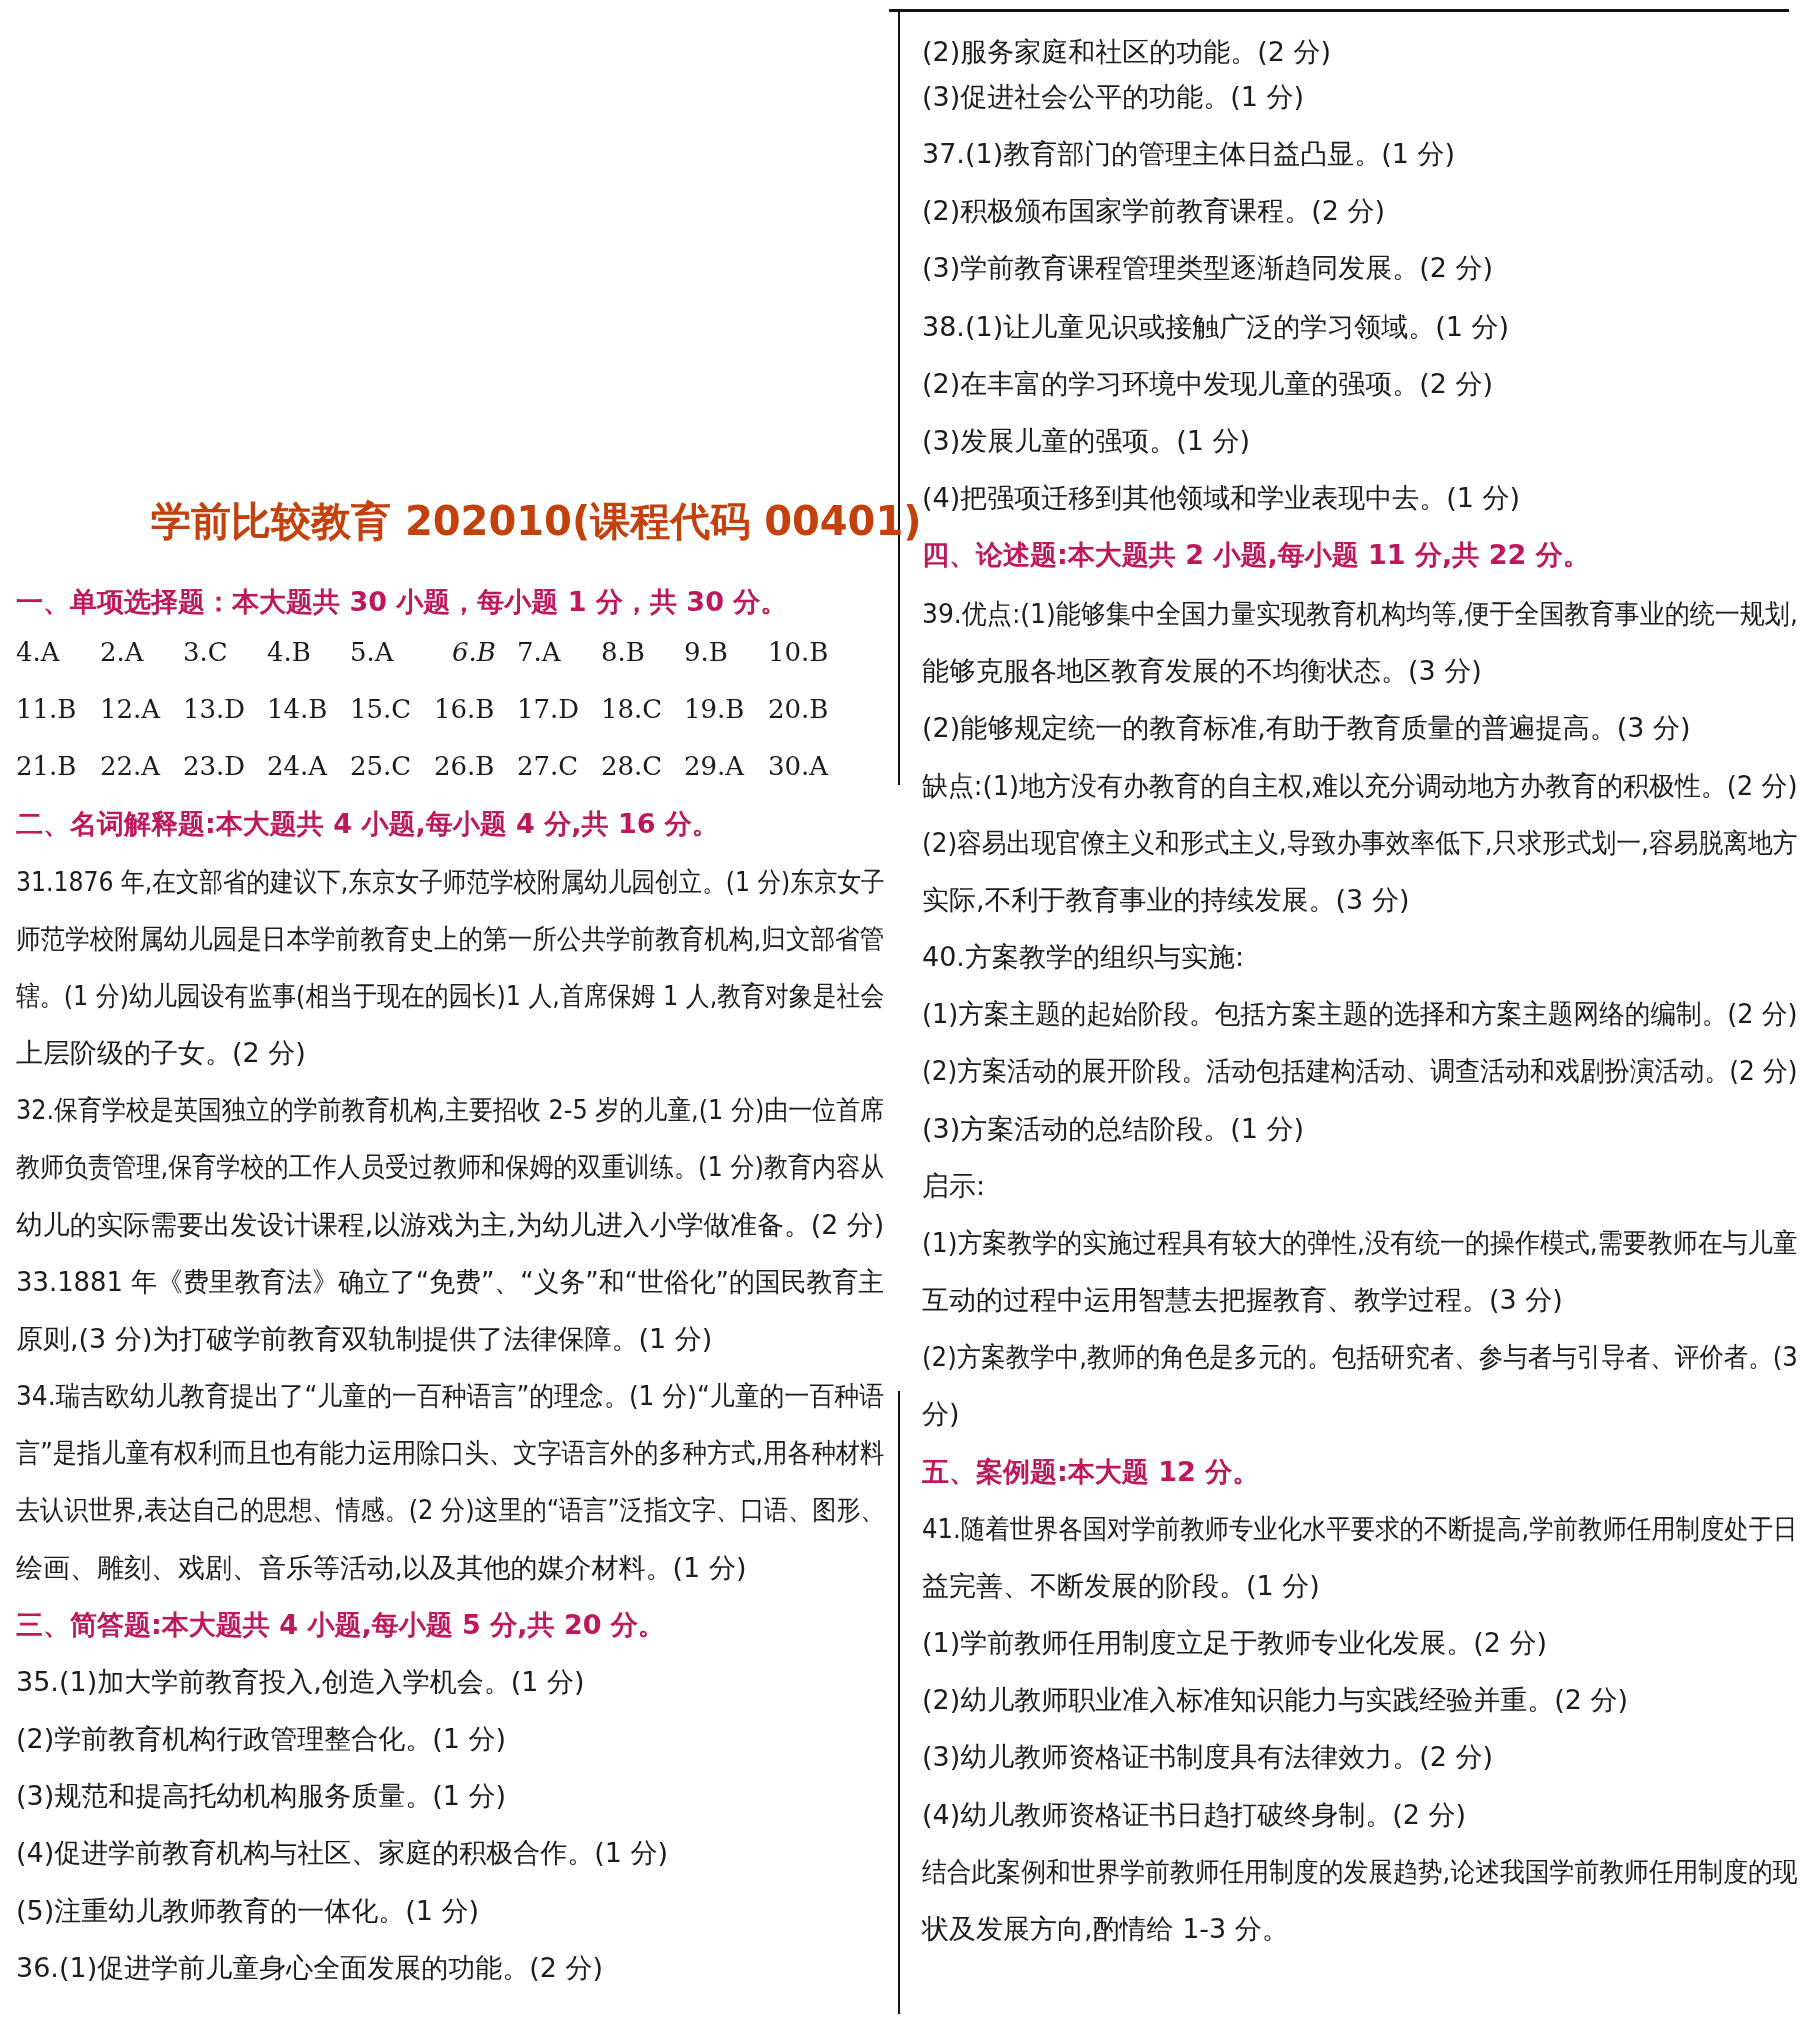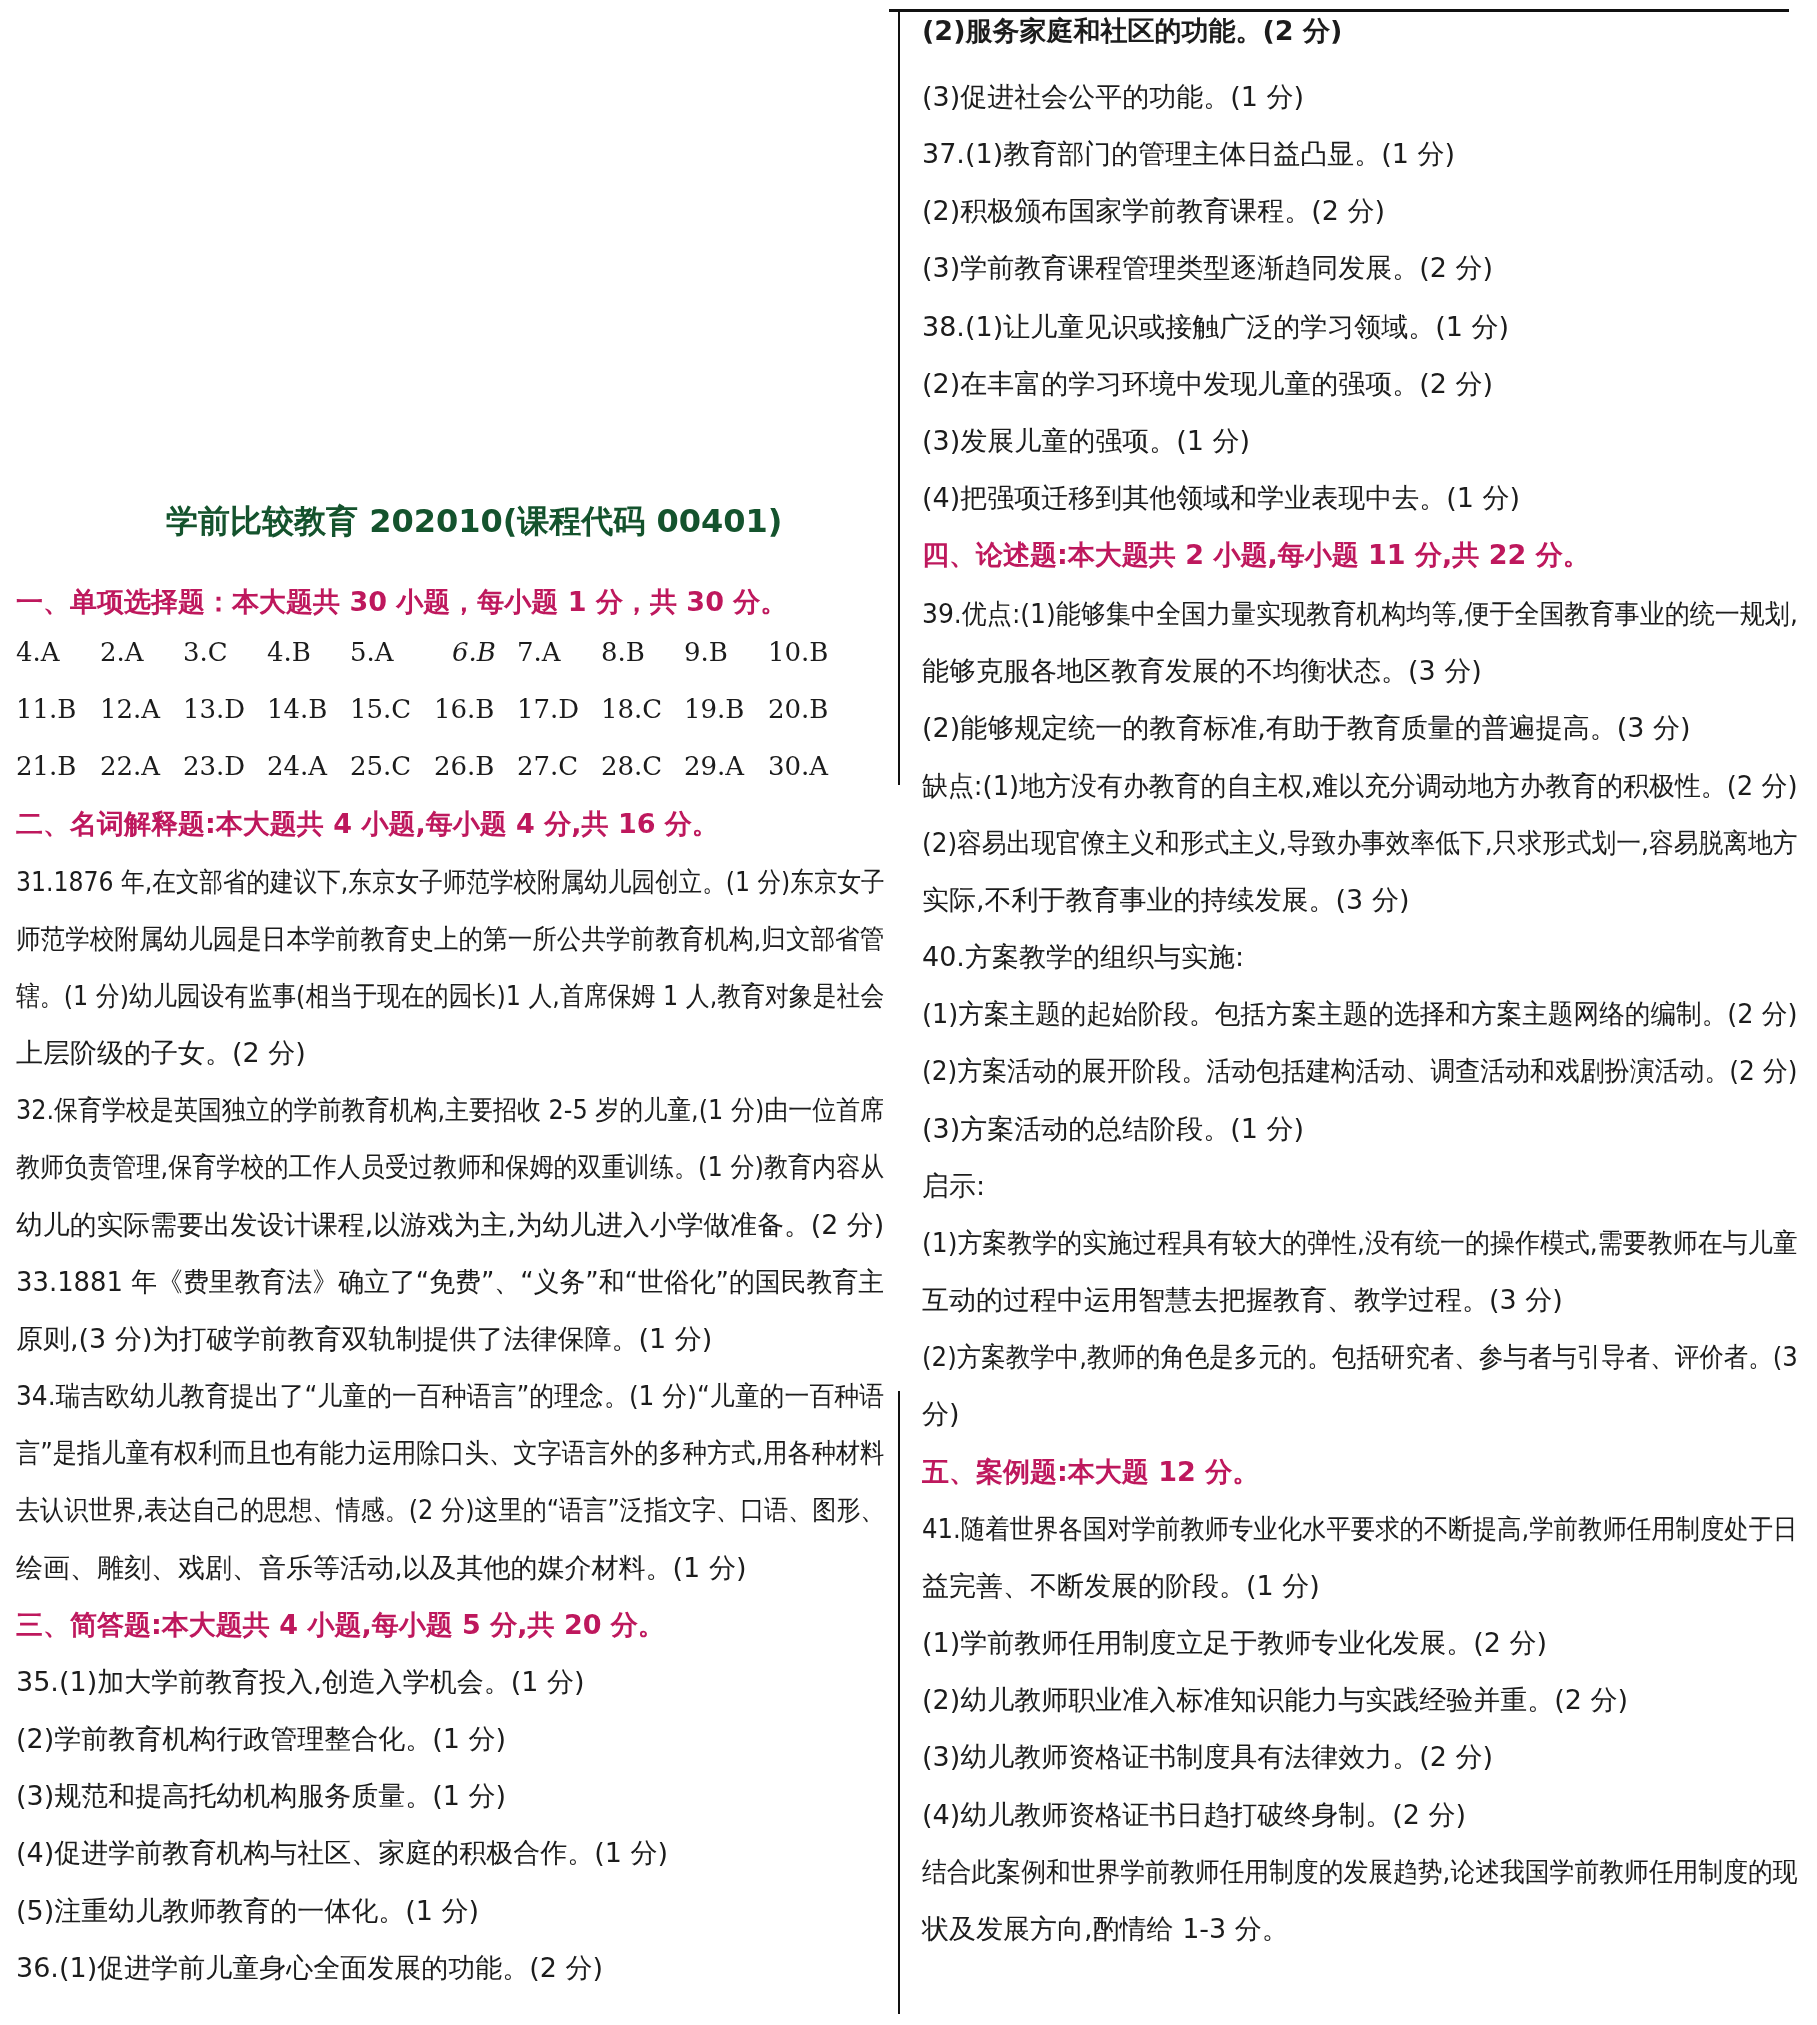--- a/index.html
+++ b/index.html
@@ -17,22 +17,22 @@
   .col.left { left:16px; top:0; width:872px; }
   .col.right { left:922px; top:0; width:880px; }
 
   .line {
     position:absolute; left:0; white-space:nowrap;
     font-size:27px; line-height:32px; height:32px;
     letter-spacing:0px;
     transform-origin:left center;
   }
   .title {
-    position:absolute; left:150px; top:493px; white-space:nowrap;
-    font-size:32px; line-height:56px; font-weight:bold; color:#14532d;
+    position:absolute; left:135px; top:493px; white-space:nowrap;
+    font-size:40px; line-height:56px; font-weight:bold; color:#c2410c;
   }
   .heading { font-weight:bold; color:#be185d; }
   .mc-grid { position:absolute; left:0; top:636px; width:872px; }
   .mc-row { position:absolute; left:0; height:32px; width:872px; }
   .mc-cell {
     position:absolute; font-family:"DejaVu Serif", "Liberation Serif", serif;
     font-size:26px; line-height:32px; white-space:nowrap;
   }
 </style>
 </head>
@@ -103,21 +103,21 @@
   <div class="line heading" style="top:1609px;">三、简答题:本大题共 4 小题,每小题 5 分,共 20 分。</div>
   <div class="line" style="top:1666px;">35.(1)加大学前教育投入,创造入学机会。(1 分)</div>
   <div class="line" style="top:1723px;">(2)学前教育机构行政管理整合化。(1 分)</div>
   <div class="line" style="top:1780px;">(3)规范和提高托幼机构服务质量。(1 分)</div>
   <div class="line" style="top:1837px;">(4)促进学前教育机构与社区、家庭的积极合作。(1 分)</div>
   <div class="line" style="top:1895px;">(5)注重幼儿教师教育的一体化。(1 分)</div>
   <div class="line" style="top:1952px;">36.(1)促进学前儿童身心全面发展的功能。(2 分)</div>
 </div>
 
 <div class="col right">
-  <div class="line" style="top:15px;font-weight:bold;">(2)服务家庭和社区的功能。(2 分)</div>
+  <div class="line" style="top:36px;">(2)服务家庭和社区的功能。(2 分)</div>
   <div class="line" style="top:81px;">(3)促进社会公平的功能。(1 分)</div>
   <div class="line" style="top:138px;">37.(1)教育部门的管理主体日益凸显。(1 分)</div>
   <div class="line" style="top:195px;">(2)积极颁布国家学前教育课程。(2 分)</div>
   <div class="line" style="top:252px;">(3)学前教育课程管理类型逐渐趋同发展。(2 分)</div>
   <div class="line" style="top:311px;">38.(1)让儿童见识或接触广泛的学习领域。(1 分)</div>
   <div class="line" style="top:368px;">(2)在丰富的学习环境中发现儿童的强项。(2 分)</div>
   <div class="line" style="top:425px;">(3)发展儿童的强项。(1 分)</div>
   <div class="line" style="top:482px;">(4)把强项迁移到其他领域和学业表现中去。(1 分)</div>
   <div class="line heading" style="top:539px;">四、论述题:本大题共 2 小题,每小题 11 分,共 22 分。</div>
   <div class="line" style="top: 598px; transform: scaleX(0.927357);">39.优点:(1)能够集中全国力量实现教育机构均等,便于全国教育事业的统一规划,</div>

